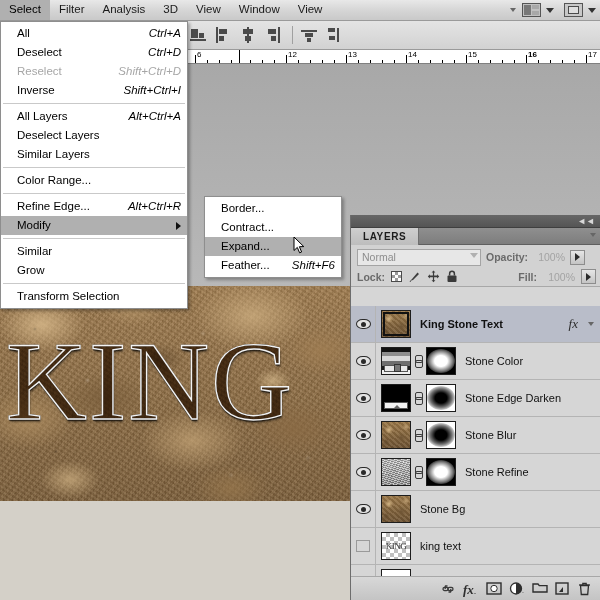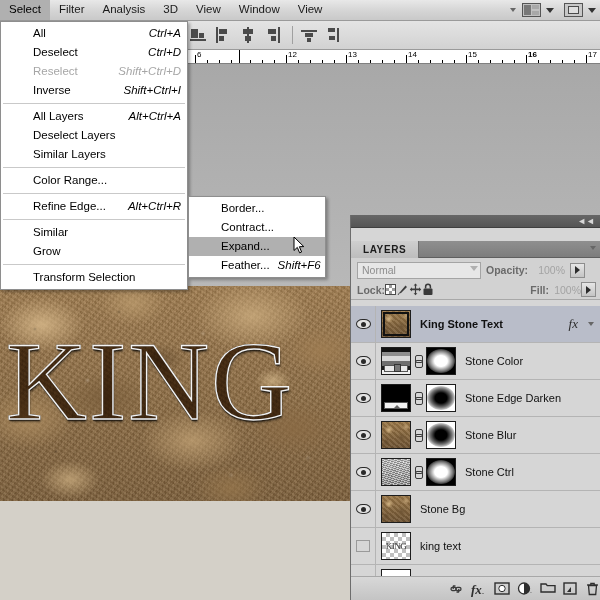--- a/index.html
+++ b/index.html
@@ -163,27 +163,27 @@
   }
 
   
   .menu {
     position:absolute; background:#ffffff;
     border:1px solid #8e8e8e;
     box-shadow: 2px 2px 3px rgba(0,0,0,.3);
     padding:2px 0;
   }
   #select-menu { left:0px; top:21px; width:188px; }
-  #modify-submenu { left:188px; top:196px; width:138px; }
+  #modify-submenu { left:204px; top:196px; width:138px; }
   .mi {
     position:relative; height:19px; line-height:19px;
     padding:0 6px 0 16px; font-size:11.5px; color:#000;
     display:flex; align-items:center; white-space:nowrap;
   }
-  .mi .lbl { flex:0 0 auto;margin-left:16px; }
+  .mi .lbl { flex:0 0 auto; }
   .mi .acc { margin-left:auto; padding-left:16px; color:#000;font-style:italic; }
   .mi.disabled, .mi.disabled .acc { color:#a6a6a6; }
   .mi.hl { background:#b2b2c4; }
   .mi.hl.gray { background:#b0b0b0; }
   .mi .sub-arrow {
     margin-left:auto; width:0;height:0;
     border-top:4px solid transparent;border-bottom:4px solid transparent;
     border-left:5px solid #111;
   }
   .msep { height:1px; background:#c9c9c9; margin:3px 2px; }
@@ -200,21 +200,21 @@
   }
   .panel-topbar {
     height:13px; background: linear-gradient(to bottom,#676767,#555555);
     border-bottom:1px solid #3f3f3f; position:relative;
   }
   .dbl-arrow {
     position:absolute; right:5px; top:2px; color:#d8d8d8; font-size:9px; line-height:9px;
   }
   .panel-tabs {
     height:17px; background: linear-gradient(to bottom,#8f8f8f,#7d7d7d);
-    position:relative; border-bottom:1px solid #5f5f5f;margin-top:13px;
+    position:relative; border-bottom:1px solid #5f5f5f;
   }
   .tab-active {
     position:absolute; left:0; top:0; height:17px; padding:0 12px;
     background: linear-gradient(to bottom,#cfcfcf,#bdbdbd);
     font-size:10px; font-weight:bold; color:#1c1c1c;
     line-height:17px; letter-spacing:.6px;
     border-right:1px solid #6f6f6f;
   }
   .panel-tabmenu { position:absolute; right:4px; top:5px; }
 
@@ -239,21 +239,21 @@
   .spin {
     width:15px;height:15px;border:1px solid #8d8d8d;
     background:linear-gradient(to bottom,#e6e6e6,#c4c4c4);
     display:flex;align-items:center;justify-content:center;
   }
   .spin .tri {
     width:0;height:0;border-top:4px solid transparent;border-bottom:4px solid transparent;
     border-left:5px solid #2b2b2b;
   }
   .lock-row {
-    height:20px; display:flex; align-items:center; padding:0 4px 0 6px; 
+    height:20px; display:flex; align-items:center; padding:0 4px 0 6px; gap:6px;
     background:#d2d2d2; border-bottom:1px solid #a8a8a8;
   }
   .checker {
     width:11px;height:11px;border:1px solid #4a4a4a;
     background-image:
       linear-gradient(45deg,#9a9a9a 25%,transparent 25%,transparent 75%,#9a9a9a 75%),
       linear-gradient(45deg,#9a9a9a 25%,#fff 25%,#fff 75%,#9a9a9a 75%);
     background-size:6px 6px; background-position:0 0,3px 3px;
   }
 
@@ -362,21 +362,21 @@
   .layer-name.bold { font-weight:bold; }
   .fx-cell { margin-left:auto; display:flex; align-items:center; padding-right:6px; gap:5px; }
   .fx-glyph { font-family:"Liberation Serif",serif; font-style:italic; font-size:13px; color:#2e2e2e; }
   .empty-eye {
     width:14px;height:12px;border:1px solid #9a9a9a;background:#d6d6d6;
   }
   .panel-bottom {
     position:absolute; left:0; bottom:0; width:100%; height:24px;
     background: linear-gradient(to bottom,#d8d8d8,#c4c4c4);
     border-top:1px solid #a8a8a8;
-    display:flex; align-items:center; justify-content:flex-end; gap:9px; padding-right:0;
+    display:flex; align-items:center; justify-content:flex-end; gap:9px; padding-right:8px;
   }
   .pb-ico { width:14px;height:14px; position:relative; }
 
   
   .dialog {
     position:absolute; left:70px; top:484px; width:256px; height:92px;
     background:#eceae4; border:1px solid #6d6d6d;
     box-shadow: 2px 2px 6px rgba(0,0,0,.45);
   }
   .dlg-title {
@@ -681,21 +681,21 @@
           <span class="eye">
               <span class="o"></span>
               <span class="p"></span>
             </span>
         </div>
         <div class="thumb stone-sharp-th"></div>
         <span class="link-ico"></span>
         <div class="mask-th light-bg">
             <span class="blob-light"></span>
           </div>
-        <div class="layer-name">Stone Ctrl</div>
+        <div class="layer-name">Stone Refine</div>
       </div>
 
       <div class="layer-row">
         <div class="eye-cell">
           <span class="eye">
               <span class="o"></span>
               <span class="p"></span>
             </span>
         </div>
         <div class="thumb stone-th"></div>
@@ -795,20 +795,24 @@
     </div>
     <div class="msep"></div>
     <div class="mi">
       <span class="lbl">Color Range...</span>
     </div>
     <div class="msep"></div>
     <div class="mi">
       <span class="lbl">Refine Edge...</span>
       <span class="acc">Alt+Ctrl+R</span>
     </div>
+    <div class="mi hl gray">
+      <span class="lbl">Modify</span>
+      <span class="sub-arrow"></span>
+    </div>
     <div class="msep"></div>
     <div class="mi">
       <span class="lbl">Similar</span>
     </div>
     <div class="mi">
       <span class="lbl">Grow</span>
     </div>
     <div class="msep"></div>
     <div class="mi">
       <span class="lbl">Transform Selection</span>

